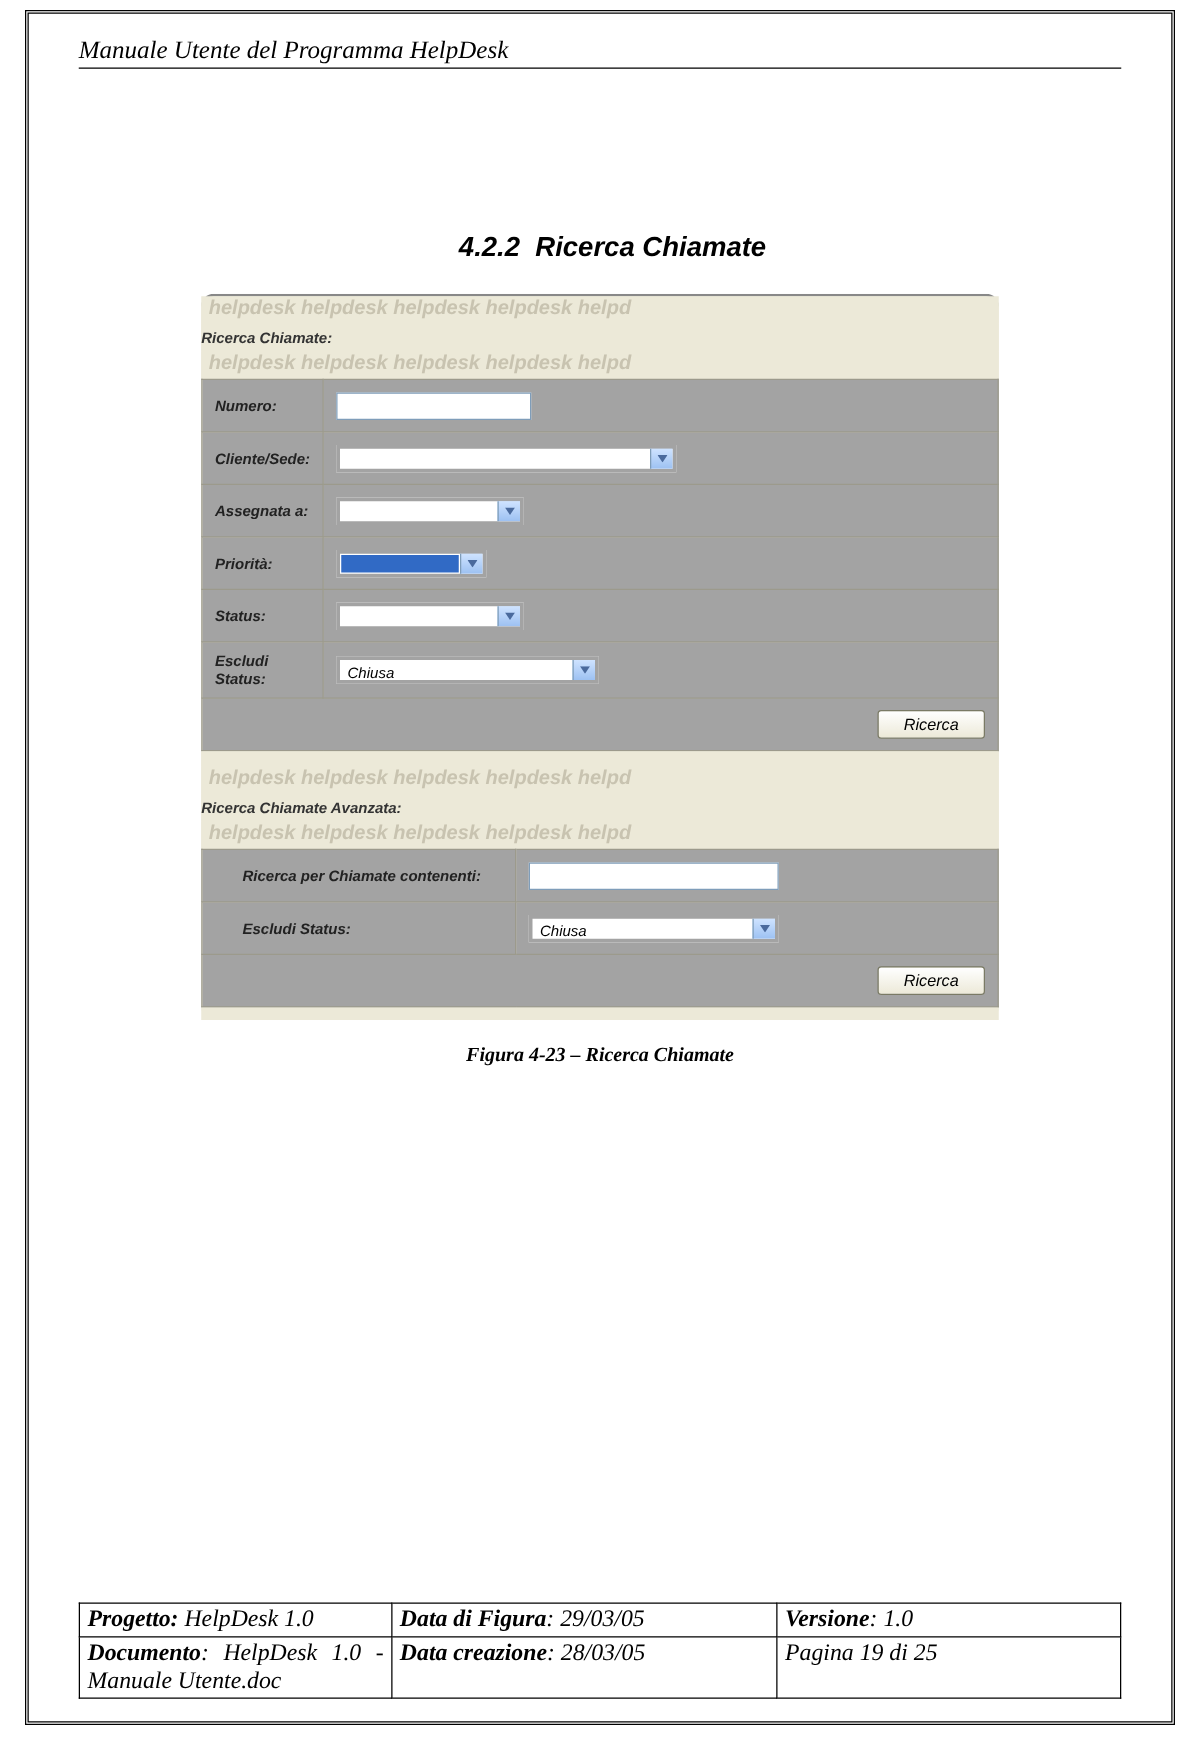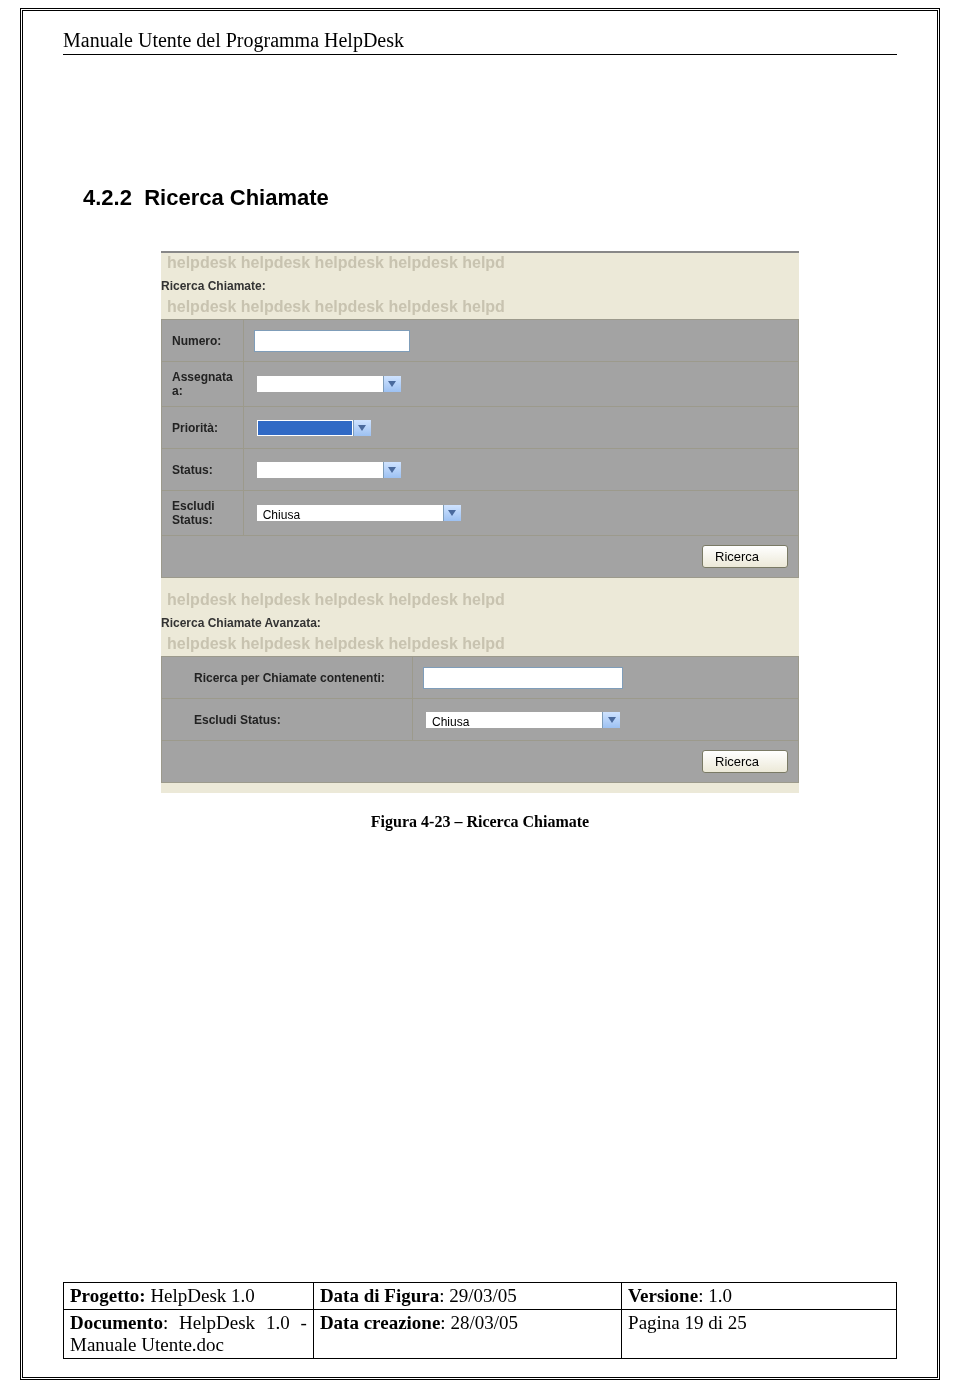--- a/index.html
+++ b/index.html
@@ -8,46 +8,49 @@
     background: #fff;
     width: 960px; height: 1390px;
     font-family: "Times New Roman", serif;
     position: relative;
   }
   .outer {
     position: absolute;
     left: 20px; top: 8px; right: 20px; bottom: 10px;
     border: 3px double #000;
     padding: 0;
+    font-style: italic;
   }
   .page {
     padding: 18px 40px 12px 40px;
     height: 100%;
     position: relative;
   }
   .doc-header {
     font-size: 20px;
     border-bottom: 1px solid #000;
     padding-bottom: 2px;
     margin-bottom: 130px;
   }
   .section-title {
     font-family: Arial, sans-serif;
     font-weight: bold;
     font-size: 22px;
     margin-left: 20px;
-    margin-bottom: 40px;
+    margin-bottom: 24px;
+    text-align: center;
   }
   .screenshot {
     margin: 0 auto;
     width: 638px;
     background: #ece9d8;
     border-top: 2px solid #888;
     font-family: Tahoma, Verdana, sans-serif;
     font-size: 12px;
+    border-radius: 10px;
   }
   .wm-row {
     height: 22px;
     background: #ece9d8;
     color: #c8c3b0;
     font-weight: bold;
     font-size: 16px;
     line-height: 20px;
     white-space: nowrap;
     overflow: hidden;
@@ -112,21 +115,21 @@
   .dd .dd-btn svg { width:8px; height:6px; }
   .btn-row td { text-align: right; }
   .win-btn {
     display:inline-block;
     min-width: 86px;
     padding: 3px 12px;
     font-size: 13px;
     background: linear-gradient(#fff,#ece9d8);
     border: 1px solid #7a7a65;
     border-radius: 3px;
-    text-align: left;
+    text-align: center;
     font-family: Tahoma, sans-serif;
     color: #000;
   }
   .caption {
     text-align: center;
     font-weight: bold;
     font-size: 16px;
     margin-top: 20px;
   }
   .footer-table {
@@ -166,20 +169,33 @@
 
       <table class="form-table">
         <tbody>
             <tr>
           <td class="label">Numero:</td>
           <td>
             <span class="text-input" style="width:156px"></span>
           </td>
         </tr>
         <tr>
+          <td class="label">Cliente/Sede:</td>
+          <td>
+            <span class="dd" style="width:272px">
+              <span class="dd-text"></span>
+              <span class="dd-btn">
+                    <svg viewBox="0 0 8 6">
+                      <path d="M0 0 L8 0 L4 6 Z" fill="#4a6a9d"></path>
+                    </svg>
+                  </span>
+            </span>
+          </td>
+        </tr>
+        <tr>
           <td class="label">Assegnata a:</td>
           <td>
             <span class="dd" style="width:150px">
               <span class="dd-text"></span>
               <span class="dd-btn">
                     <svg viewBox="0 0 8 6">
                       <path d="M0 0 L8 0 L4 6 Z" fill="#4a6a9d"></path>
                     </svg>
                   </span>
             </span>

